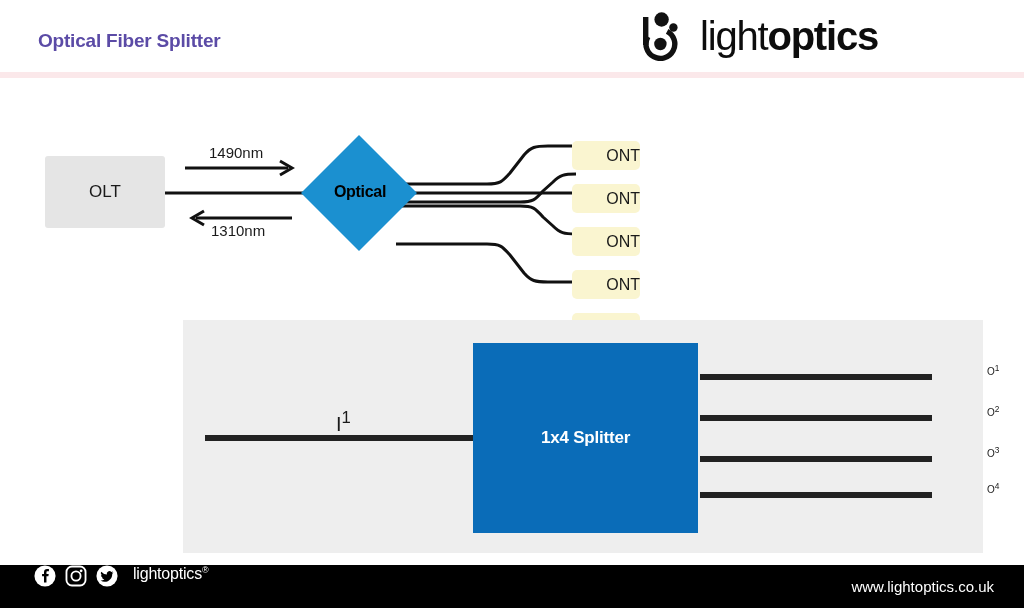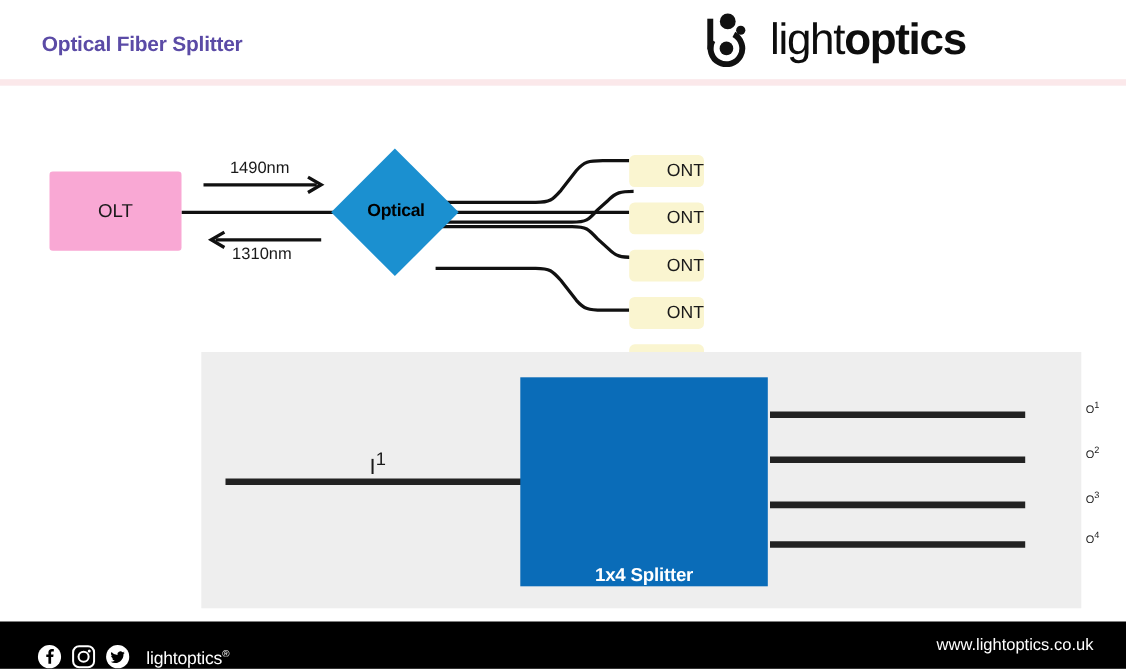--- a/index.html
+++ b/index.html
@@ -73,21 +73,21 @@
     background: #ffffff;
   }
 
   
   #olt-box {
     position: absolute;
     left: 45px;
     top: 78px;
     width: 120px;
     height: 72px;
-    background: #f9a8d4;
+    background: #e5e5e5;
     border-radius: 3px;
     display: flex;
     align-items: center;
     justify-content: center;
   }
   #olt-label {
     font-size: 17px;
     color: #1a1a1a;
   }
 
@@ -153,21 +153,21 @@
     background: #eeeeee;
   }
   #splitter-box {
     position: absolute;
     left: 473px;
     top: 265px;
     width: 225px;
     height: 190px;
     background: #0a6cb8;
     display: flex;
-    align-items: flex-end;
+    align-items: center;
     justify-content: center;
   }
   #splitter-box-label {
     font-size: 17px;
     font-weight: bold;
     color: #ffffff;
     letter-spacing: -0.2px;
   }
   #input-label {
     position: absolute;
@@ -191,21 +191,21 @@
     width: 1024px;
     height: 43px;
     background: #000000;
   }
   #footer-left {
     position: absolute;
     left: 34px;
     top: 0;
     height: 43px;
     display: flex;
-    align-items: flex-end;
+    align-items: flex-start;
     gap: 9px;
   }
   #footer-brand {
     font-size: 16px;
     color: #ffffff;
     font-weight: 300;
     margin-left: 6px;
     letter-spacing: -0.2px;
   }
   #footer-brand sup { font-size: 9px; vertical-align: super; }

